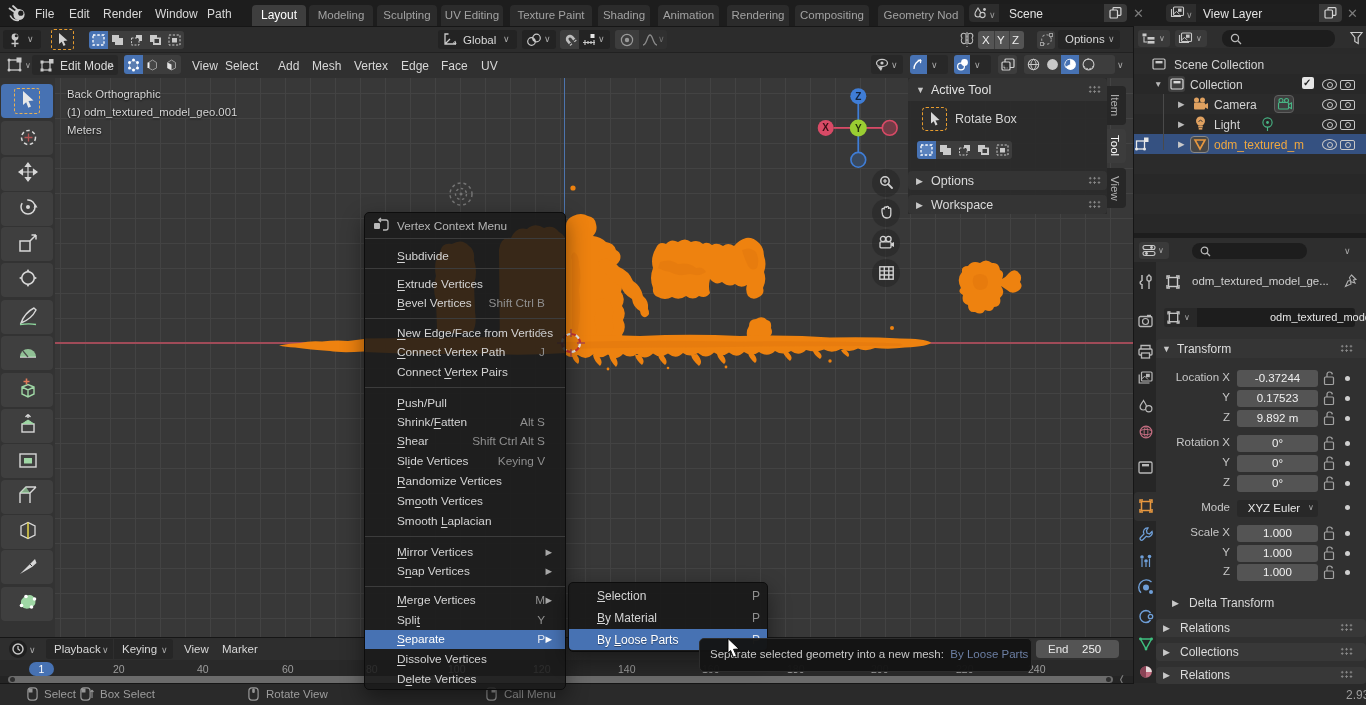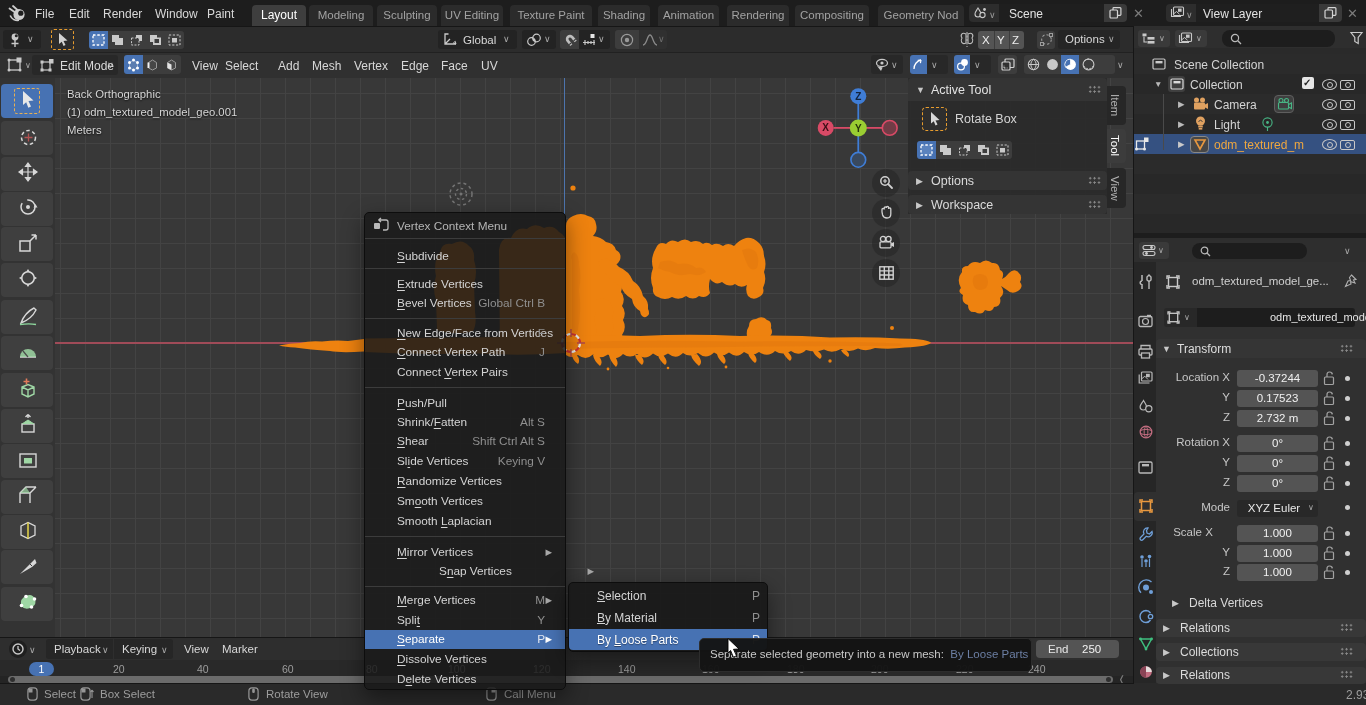--- a/index.html
+++ b/index.html
@@ -16,21 +16,21 @@
       <circle cx="11" cy="10.5" r="5.6" fill="#cdcdcd"></circle>
       <circle cx="12.8" cy="9.2" r="2.6" fill="#1d1d1d"></circle>
       <path d="M1.5 4.5 L8 9 M5 2 L10 6.5" stroke="#cdcdcd" stroke-width="1.8" stroke-linecap="round"></path>
       <path d="M2.2 11.5 A8 8 0 0 0 11 16.2" stroke="#cdcdcd" stroke-width="1.7" fill="none"></path>
     </svg>
 </div>
 <div class="a txt" style="left:35px;top:7px;">File</div>
 <div class="a txt" style="left:69px;top:7px;">Edit</div>
 <div class="a txt" style="left:103px;top:7px;">Render</div>
 <div class="a txt" style="left:155px;top:7px;">Window</div>
-<div class="a txt" style="left:207px;top:7px;">Paint</div>
+<div class="a txt" style="left:207px;top:7px;">Path</div>
 
 <div class="a" style="left:252px;top:5px;width:54px;height:21px;background:#3e3e3e;border-radius:4px 4px 0 0;color:#ffffff;font-size:12px;text-align:center;line-height:21px;">Layout</div>
 <div class="a wtab" style="left:309px;width:64px;">Modeling</div>
 <div class="a wtab" style="left:377px;width:60px;">Sculpting</div>
 <div class="a wtab" style="left:441px;width:62px;">UV Editing</div>
 <div class="a wtab" style="left:510px;width:82px;">Texture Paint</div>
 <div class="a wtab" style="left:598px;width:52px;">Shading</div>
 <div class="a wtab" style="left:658px;width:61px;">Animation</div>
 <div class="a wtab" style="left:727px;width:62px;">Rendering</div>
 <div class="a wtab" style="left:795px;width:74px;">Compositing</div>
@@ -989,32 +989,32 @@
 <style>
 .plabel{color:#c6c6c6;font-size:11.5px;text-align:right;width:74px;}
 .pfield{width:81px;height:17px;background:#545454;border-radius:3px;color:#f1f1f1;font-size:11.5px;text-align:center;line-height:17px;}
 .dot{width:5px;height:5px;border-radius:50%;background:#cfcfcf;}
 </style>
 <div class="a plabel" style="left:1156px;top:371px;">Location X</div>
 <div class="a pfield" style="left:1237px;top:369.5px;">-0.37244</div>
 <div class="a plabel" style="left:1156px;top:391px;">Y</div>
 <div class="a pfield" style="left:1237px;top:389.5px;">0.17523</div>
 <div class="a plabel" style="left:1156px;top:411px;">Z</div>
-<div class="a pfield" style="left:1237px;top:409.5px;">2.732 m</div>
+<div class="a pfield" style="left:1237px;top:409.5px;">9.892 m</div>
 <div class="a plabel" style="left:1156px;top:436px;">Rotation X</div>
 <div class="a pfield" style="left:1237px;top:434.5px;">0°</div>
 <div class="a plabel" style="left:1156px;top:456px;">Y</div>
 <div class="a pfield" style="left:1237px;top:454.5px;">0°</div>
 <div class="a plabel" style="left:1156px;top:476px;">Z</div>
 <div class="a pfield" style="left:1237px;top:474.5px;">0°</div>
 <div class="a plabel" style="left:1156px;top:501px;">Mode</div>
 <div class="a" style="left:1237px;top:499.5px;width:74px;height:17px;background:#282828;border-radius:3px 0 0 3px;color:#e8e8e8;font-size:11.5px;text-align:center;line-height:17px;">XYZ Euler</div>
 <div class="a" style="left:1311px;top:499.5px;width:7px;height:17px;background:#282828;border-radius:0 3px 3px 0;"></div>
 <div class="a" style="left:1308px;top:503px;color:#aaa;font-size:8px;">∨</div>
-<div class="a plabel" style="left:1156px;top:526px;text-align:center;">Scale X</div>
+<div class="a plabel" style="left:1156px;top:526px;">Scale X</div>
 <div class="a pfield" style="left:1237px;top:524.5px;">1.000</div>
 <div class="a plabel" style="left:1156px;top:546px;">Y</div>
 <div class="a pfield" style="left:1237px;top:544.5px;">1.000</div>
 <div class="a plabel" style="left:1156px;top:565px;">Z</div>
 <div class="a pfield" style="left:1237px;top:563.5px;">1.000</div>
 
 <div class="a" style="left:1323px;top:371px;">
     <svg width="13" height="15" viewBox="0 0 13 15">
       <rect x="1.5" y="6" width="9" height="7.5" rx="1" fill="none" stroke="#a2a2a2" stroke-width="1.2"></rect>
       <path d="M4 6 V3.8 A2.6 2.6 0 0 1 9.2 3.4 V1.8" fill="none" stroke="#a2a2a2" stroke-width="1.2"></path>
@@ -1073,21 +1073,21 @@
 <div class="a dot" style="left:1345px;top:416px;"></div>
 <div class="a dot" style="left:1345px;top:441px;"></div>
 <div class="a dot" style="left:1345px;top:461px;"></div>
 <div class="a dot" style="left:1345px;top:481px;"></div>
 <div class="a dot" style="left:1345px;top:505px;"></div>
 <div class="a dot" style="left:1345px;top:531px;"></div>
 <div class="a dot" style="left:1345px;top:551px;"></div>
 <div class="a dot" style="left:1345px;top:570px;"></div>
 
 <div class="a" style="left:1172px;top:598px;color:#c8c8c8;font-size:9px;">▶</div>
-<div class="a" style="left:1189px;top:596px;color:#d8d8d8;font-size:12px;">Delta Vertices</div>
+<div class="a" style="left:1189px;top:596px;color:#d8d8d8;font-size:12px;">Delta Transform</div>
 
 <div class="a" style="left:1156px;top:619px;width:210px;height:18px;background:#383838;border-radius:4px;"></div>
 <div class="a" style="left:1163px;top:623px;color:#c8c8c8;font-size:9px;">▶</div>
 <div class="a" style="left:1180px;top:621px;color:#dcdcdc;font-size:12px;">Relations</div>
 <div class="a grip" style="left:1340px;top:623px;"></div>
 <div class="a" style="left:1156px;top:643px;width:210px;height:18px;background:#383838;border-radius:4px;"></div>
 <div class="a" style="left:1163px;top:647px;color:#c8c8c8;font-size:9px;">▶</div>
 <div class="a" style="left:1180px;top:645px;color:#dcdcdc;font-size:12px;">Collections</div>
 <div class="a grip" style="left:1340px;top:647px;"></div>
 <div class="a" style="left:1156px;top:667px;width:210px;height:17px;background:#383838;border-radius:4px;"></div>
@@ -1116,21 +1116,21 @@
 <div class="msep" style="top:238px;"></div>
 <div class="mi" style="top:245.5px;">
     <span class="lbl"><u>S</u>ubdivide</span>
   </div>
 <div class="msep" style="top:268px;"></div>
 <div class="mi" style="top:273.5px;">
     <span class="lbl"><u>E</u>xtrude Vertices</span>
   </div>
 <div class="mi" style="top:293px;">
     <span class="lbl"><u>B</u>evel Vertices</span>
-    <span class="sc">Global Ctrl B</span>
+    <span class="sc">Shift Ctrl B</span>
   </div>
 <div class="msep" style="top:317.5px;"></div>
 <div class="mi" style="top:322.5px;">
     <span class="lbl"><u>N</u>ew Edge/Face from Vertices</span>
     <span class="sc">F</span>
   </div>
 <div class="mi" style="top:342px;">
     <span class="lbl"><u>C</u>onnect Vertex Path</span>
     <span class="sc">J</span>
   </div>
@@ -1160,21 +1160,21 @@
     <span class="lbl">Sm<u>o</u>oth Vertices</span>
   </div>
 <div class="mi" style="top:511px;">
     <span class="lbl">Smooth <u>L</u>aplacian</span>
   </div>
 <div class="msep" style="top:535.5px;"></div>
 <div class="mi" style="top:541.5px;">
     <span class="lbl"><u>M</u>irror Vertices</span>
     <span class="ar">▶</span>
   </div>
-<div class="mi" style="top:561px;margin-left:42px;">
+<div class="mi" style="top:561px;">
     <span class="lbl">S<u>n</u>ap Vertices</span>
     <span class="ar">▶</span>
   </div>
 <div class="msep" style="top:585.5px;"></div>
 <div class="mi" style="top:590px;">
     <span class="lbl"><u>M</u>erge Vertices</span>
     <span class="sc" style="right:13px;">M</span>
     <span class="ar">▶</span>
   </div>
 <div class="mi" style="top:609.5px;">

